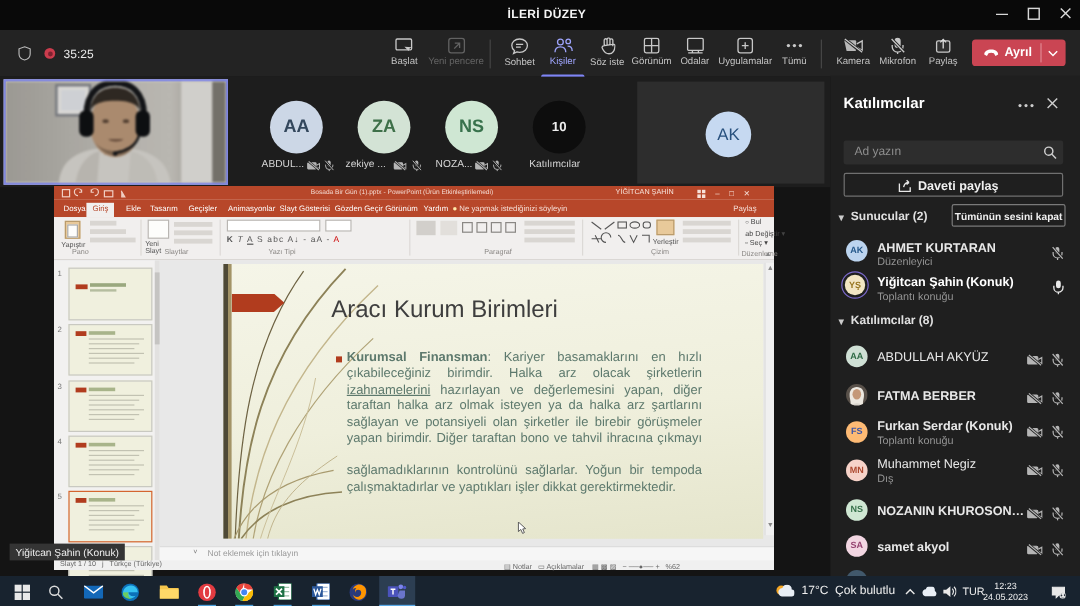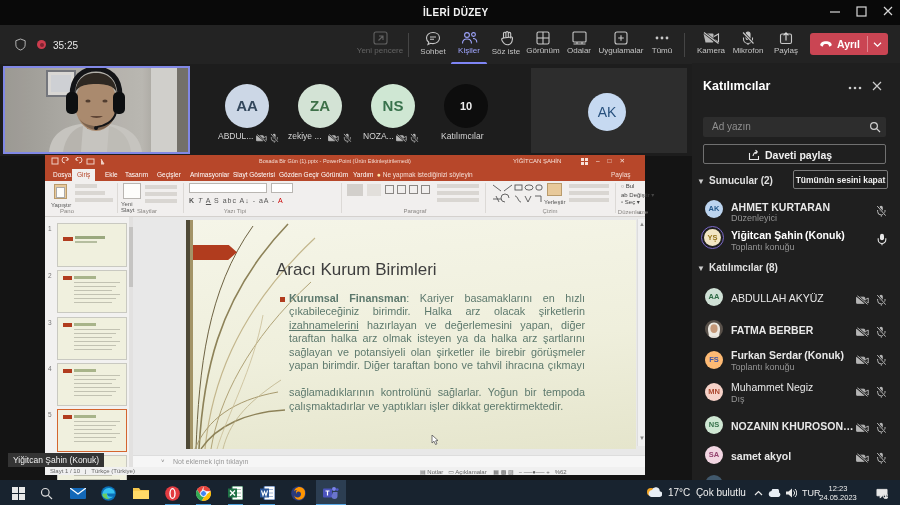--- a/index.html
+++ b/index.html
@@ -26,21 +26,21 @@
 .rgsep{top:2px;width:1px;height:30px;background:#dcd9d6}
 .rglabel{top:27px;font-size:6px;color:#8a8784;width:60px;text-align:center}
 #ppt-body{left:0;top:62px;width:600px;height:250px;background:#e8e8e8}
 #thumbs{left:0;top:0;width:88px;height:250px;background:#f2f1f0}
 .thumb{left:12px;width:70px;background:#f0f0de;border:1px solid #c9c9c1}
 .tnum{left:3px;font-size:6.5px;color:#777}
 #notesbar{left:88px;top:300px;width:512px;height:12px;background:#f6f6f6;border-top:1px solid #ddd;color:#999;font-size:7px}
 #statusbar{left:0;top:312px;width:600px;height:8px;background:#f0f0f0;color:#666;font-size:6px}
 
 #slide{left:141px;top:2.5px;width:450px;height:229px;background:linear-gradient(175deg,#f5f5e8 0%,#efefdc 55%,#e5e5cc 100%);overflow:hidden}
-#slide-title{left:90px;top:40px;font-size:17px;color:#3e3e3e}
+#slide-title{left:90px;top:27px;font-size:20px;color:#3e3e3e}
 .sl-line{left:103px;width:296px;font-size:10.8px;color:#5d796d;text-align:justify;text-align-last:justify;white-space:nowrap}
 
 #panel{left:692px;top:63px;width:208px;height:417px;background:#1f1f1f;color:#eee}
 .prow-name{font-size:10.5px;color:#e8e8e8;white-space:nowrap}
 .prow-sub{font-size:9px;color:#949494}
 .avt{border-radius:50%;text-align:center;font-weight:bold}
 
 #taskbar{left:0;top:480px;width:900px;height:25px;background:#18232f}
 .camoff-r{left:164px;width:13px;height:12px}
 .micoff-r{left:184px;width:11px;height:12px}
@@ -71,20 +71,27 @@
   </svg>
 </div>
 
 <div class="a" id="toolbar">
   <svg class="a" style="left:15px;top:13px" width="11" height="13" viewBox="0 0 13 15" fill="none" stroke="#bdbdbd" stroke-width="1.1">
       <path d="M6.5 1 L12 3 V8 C12 11 9.5 13.2 6.5 14 C3.5 13.2 1 11 1 8 V3 Z"></path>
     </svg>
   <div class="a" style="left:37px;top:15px;width:9px;height:9px;border-radius:50%;background:#cb3c4d"></div>
   <div class="a" style="left:39.5px;top:17.5px;width:4px;height:4px;border-radius:50%;background:#7e2230"></div>
   <div class="a" style="left:53px;top:14.5px;font-size:10px;color:#e8e8e8">35:25</div>
+  <div class="a tbtn" style="left:308px">
+    <svg width="16" height="14" viewBox="0 0 16 14" fill="none" stroke="#c8c8c8" stroke-width="1.1">
+        <rect x="1" y="1.5" width="13" height="9" rx="1"></rect>
+        <path d="M8 8 l3.5 3.5 l1-2.2 l2.2-1 Z" fill="#c8c8c8" stroke="none"></path>
+      </svg>
+    <span class="tlabel">Başlat</span>
+  </div>
   <div class="a tbtn dim" style="left:352px;width:56px">
     <svg width="15" height="14" viewBox="0 0 15 14" fill="none" stroke="#c8c8c8" stroke-width="1.1">
         <rect x="1" y="1" width="13" height="12" rx="2"></rect>
         <path d="M6 5 h4 v4 M10 5 l-4.5 4.5"></path>
       </svg>
     <span class="tlabel">Yeni pencere</span>
   </div>
   <div class="a sep" style="left:408px"></div>
   <div class="a tbtn" style="left:404px">
     <svg width="16" height="15" viewBox="0 0 16 15" fill="none" stroke="#c8c8c8" stroke-width="1.1">

